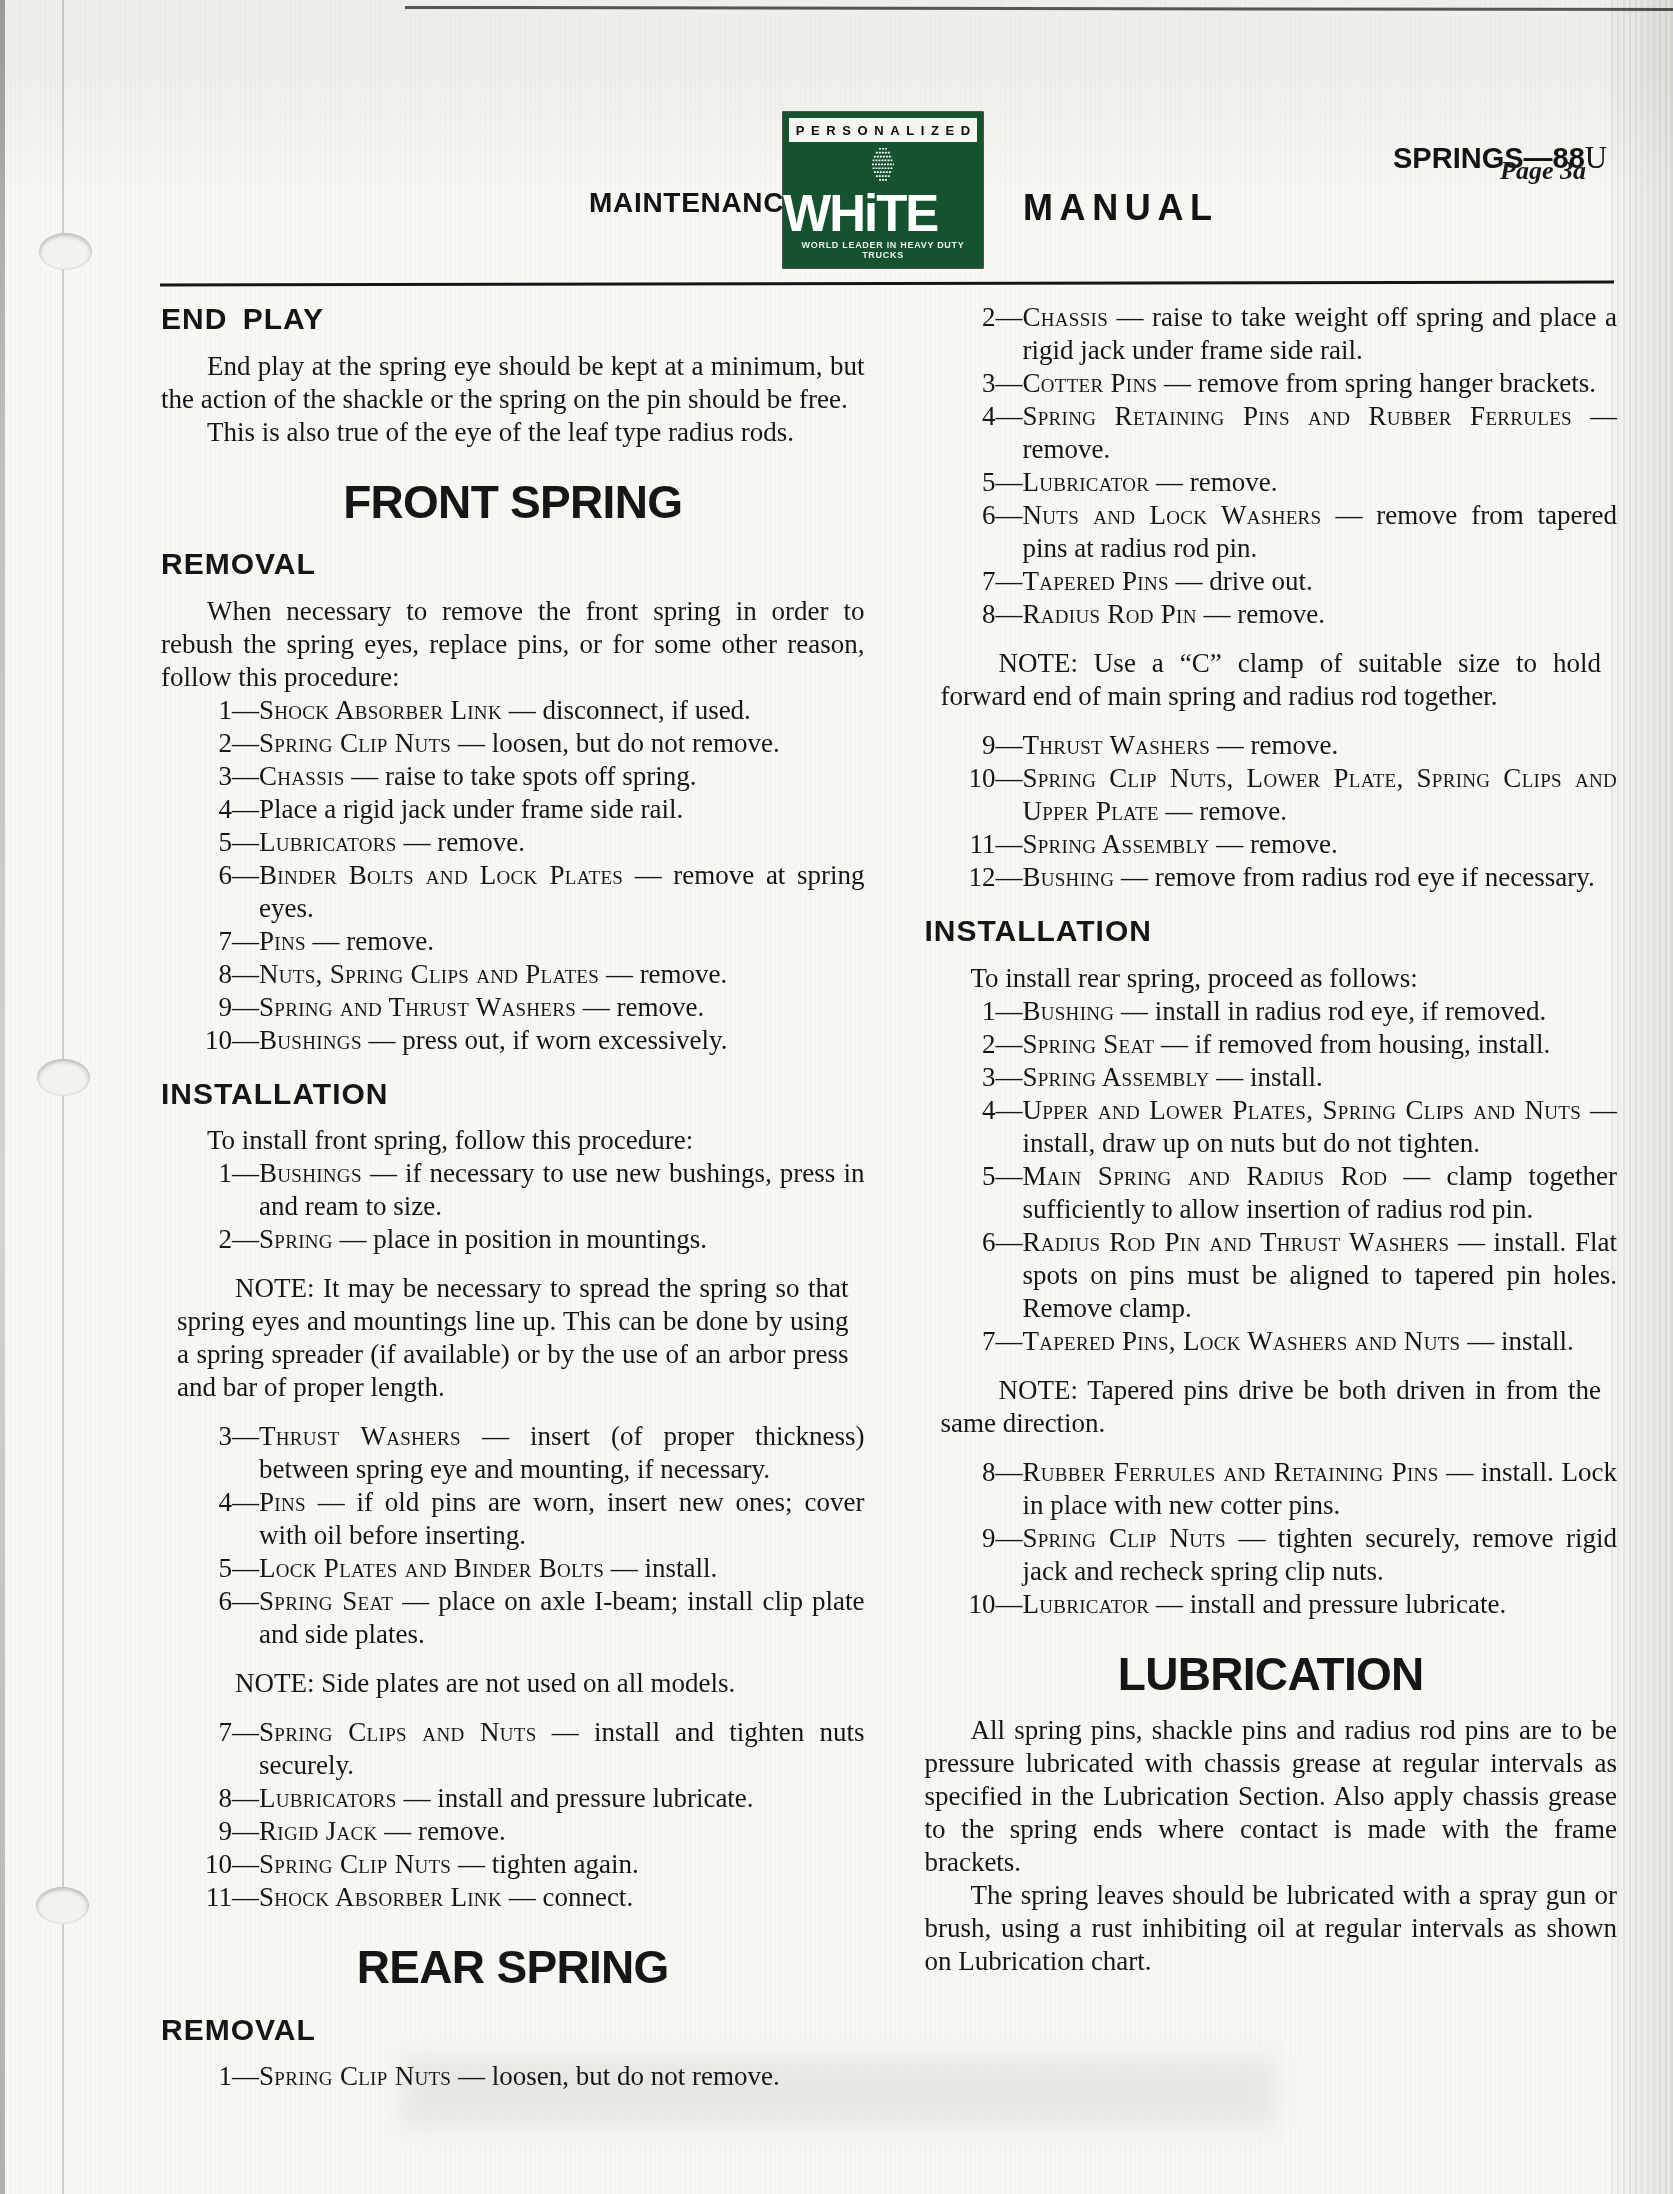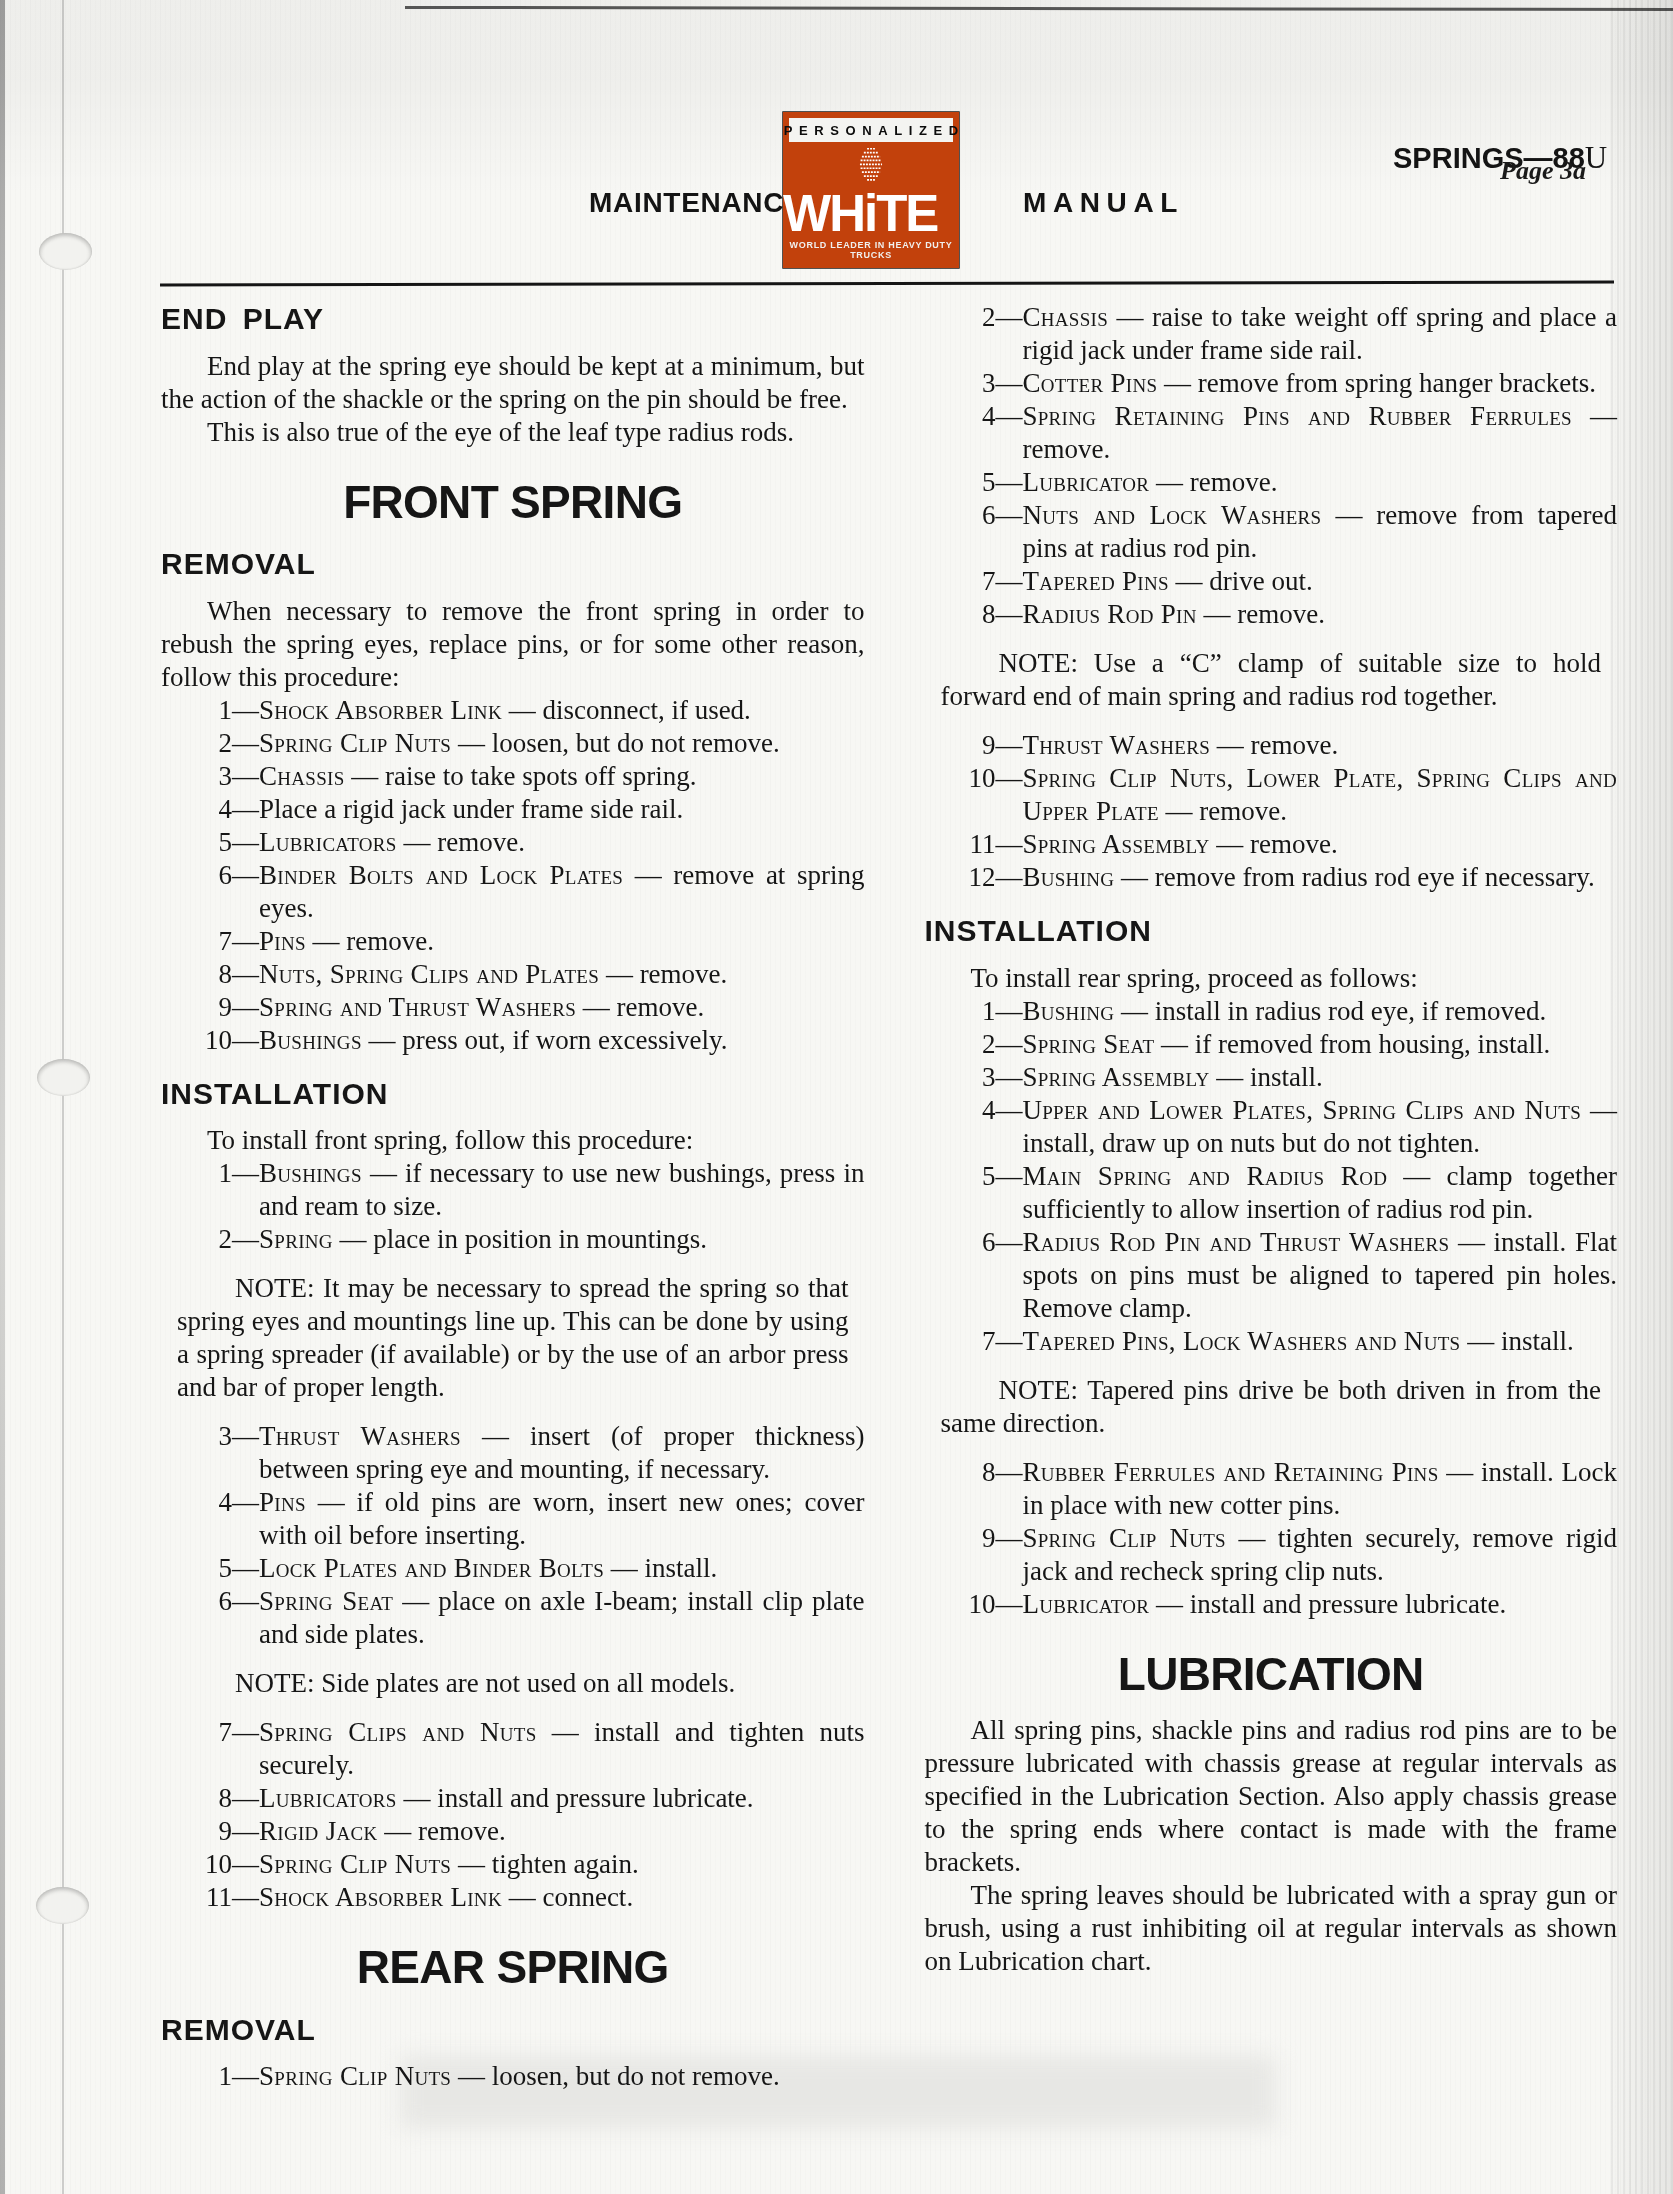--- a/index.html
+++ b/index.html
@@ -29,22 +29,22 @@
   .punch-hole { position:absolute; width:53px; height:37px; border-radius:50%;
     background:radial-gradient(ellipse at 50% 55%, #f2f2ef 55%, #e2e2df 85%, #d7d7d4 100%);
     box-shadow: inset 0 2.6px 4.6px rgba(0,0,0,0.20), inset 0 -0.7px 2px rgba(0,0,0,0.10); }
   .hole-1 { left:39px; top:233px; }
   .hole-2 { left:37px; top:1059px; }
   .hole-3 { left:36px; top:1887px; }
 
   
   .hdr-word { position:absolute; font-family:"Liberation Sans", sans-serif; font-weight:700; color:#141414; }
   .hdr-maintenance { left:589px; top:187px; font-size:28px; letter-spacing:0.7px; }
-  .hdr-manual { left:1023px; top:187px; font-size:28px; letter-spacing:6.6px; }
-  .logo { position:absolute; left:783px; top:112px; width:176px; height:156px; background:#c2410c; box-shadow:0 0 0 0.7px #0c0c0c; }
+  .hdr-manual { left:1023px; top:187px; font-size:36px; letter-spacing:6.6px; }
+  .logo { position:absolute; left:783px; top:112px; width:200px; height:156px; background:#14532d; box-shadow:0 0 0 0.7px #0c0c0c; }
   .logo-strip { position:absolute; left:6px; top:6px; right:6px; height:24px; background:#f4f4f1;
     display:flex; align-items:center; justify-content:center;
     font-family:"Liberation Sans", sans-serif; font-weight:700; font-size:13px; letter-spacing:6.6px; text-indent:6.6px; color:#0c0c0c; }
   .logo-globe { position:absolute; left:50%; top:34px; transform:translateX(-50%); }
   .logo-name { position:absolute; left:0; right:0; top:76px; text-align:left;
     font-family:"Liberation Sans", sans-serif; font-weight:700; font-size:51px; line-height:1; letter-spacing:-2px; color:#ffffff; }
   .logo-tagline { position:absolute; left:0; right:0; bottom:8.5px; text-align:center;
     font-family:"Liberation Sans", sans-serif; font-weight:700; font-size:9px; letter-spacing:0.7px; color:#f0f0ee; }
   .section-code { position:absolute; left:1393px; top:99px; font-family:"Liberation Sans", sans-serif; font-weight:700; font-size:29px; color:#141414;margin-top:41px; }
   .section-code .suffix { font-family:"Liberation Serif", serif; font-weight:400; font-size:31px; }

